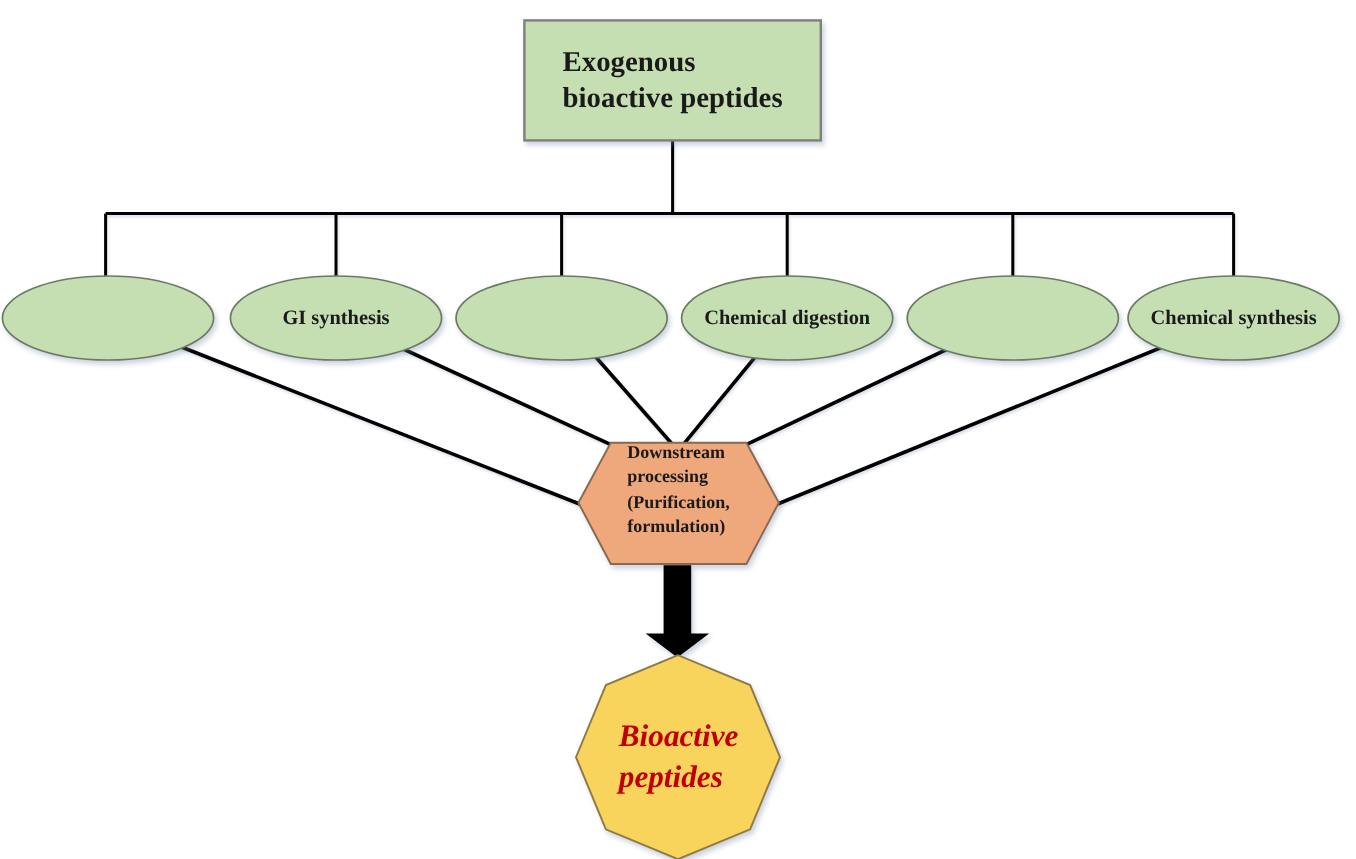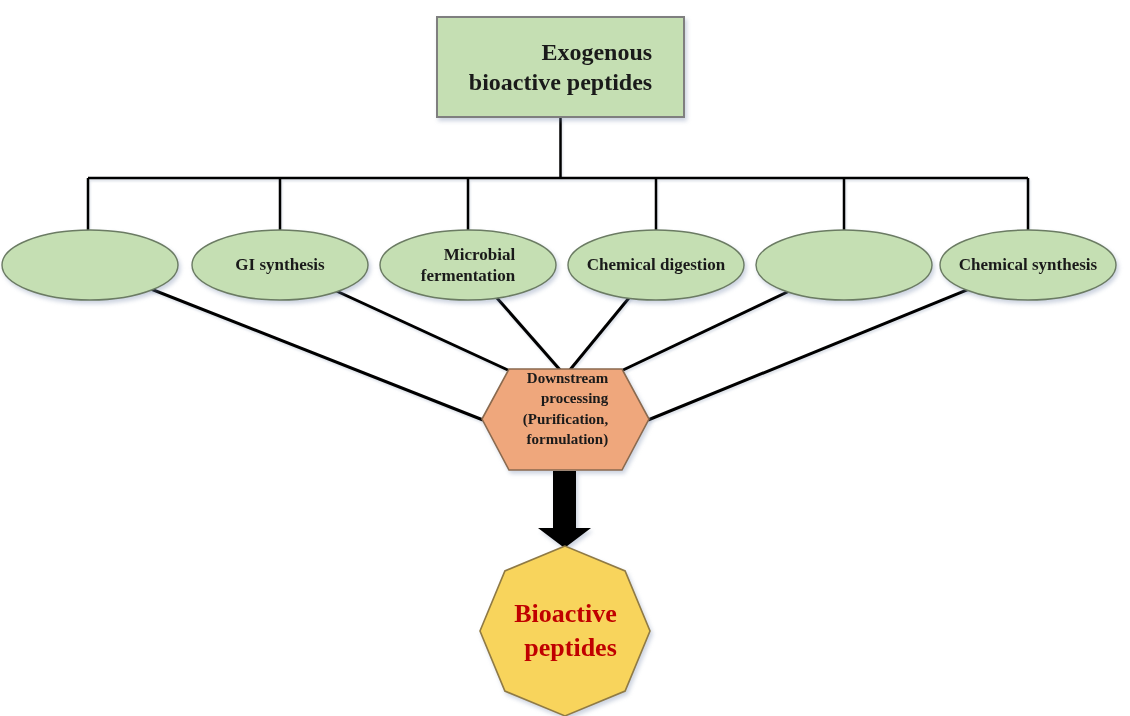--- a/index.html
+++ b/index.html
@@ -24,21 +24,21 @@
     filter: drop-shadow(2px 3px 2px rgba(110, 130, 165, 0.35));
   }
   .line-shadow {
     filter: drop-shadow(1px 2px 1px rgba(110, 130, 165, 0.25));
   }
   .label {
     position: absolute;
     display: flex;
     align-items: center;
     justify-content: center;
-    text-align: right;
+    text-align: left;
     font-weight: bold;
     color: #1a1a1a;
     white-space: pre-line;
     line-height: 1.25;
     pointer-events: none;
   }
   .label-root {
     left: 437px; top: 17px; width: 247px; height: 100px;
     font-size: 24px;
   }
@@ -49,20 +49,21 @@
   }
   .label-hexagon {
     left: 482px; top: 369px; width: 167px; height: 79px;
     font-size: 15px;
     line-height: 1.35;
   }
   .label-octagon {
     left: 480px; top: 583px; width: 171px; height: 96px;
     font-size: 26px;
     line-height: 1.3;
+    font-style: italic;
   }
 </style>
 </head>
 <body>
 
 <div class="canvas">
 
   <svg width="1130" height="716" viewBox="0 0 1130 716">
 
     <g class="line-shadow" stroke-width="2.5" fill="none">
@@ -99,22 +100,20 @@
       <path d="M 553 471 L 576 471 L 576 528 L 591 528 L 564.5 548 L 538 528 L 553 528 Z" fill="#000000"></path>
 
       <polygon points="565,546 504.9,570.9 480,631 504.9,691.1 565,716 625.1,691.1 650,631 625.1,570.9" stroke-width="1.6" fill="#f8d45c" stroke="#8f7a45"></polygon>
     </g>
   </svg>
 
   <div class="label label-root">Exogenous
 bioactive peptides</div>
 
   <div class="label label-ellipse" style="left:280px">GI synthesis</div>
-  <div class="label label-ellipse" style="left:468px">Microbial
-fermentation</div>
   <div class="label label-ellipse" style="left:656px">Chemical digestion</div>
   <div class="label label-ellipse" style="left:1028px">Chemical synthesis</div>
 
   <div class="label label-hexagon">Downstream
 processing
 (Purification,
 formulation)</div>
 
   <div class="label label-octagon" id="octagon-label" style="color: rgb(192, 0, 0);">Bioactive
 peptides</div>

